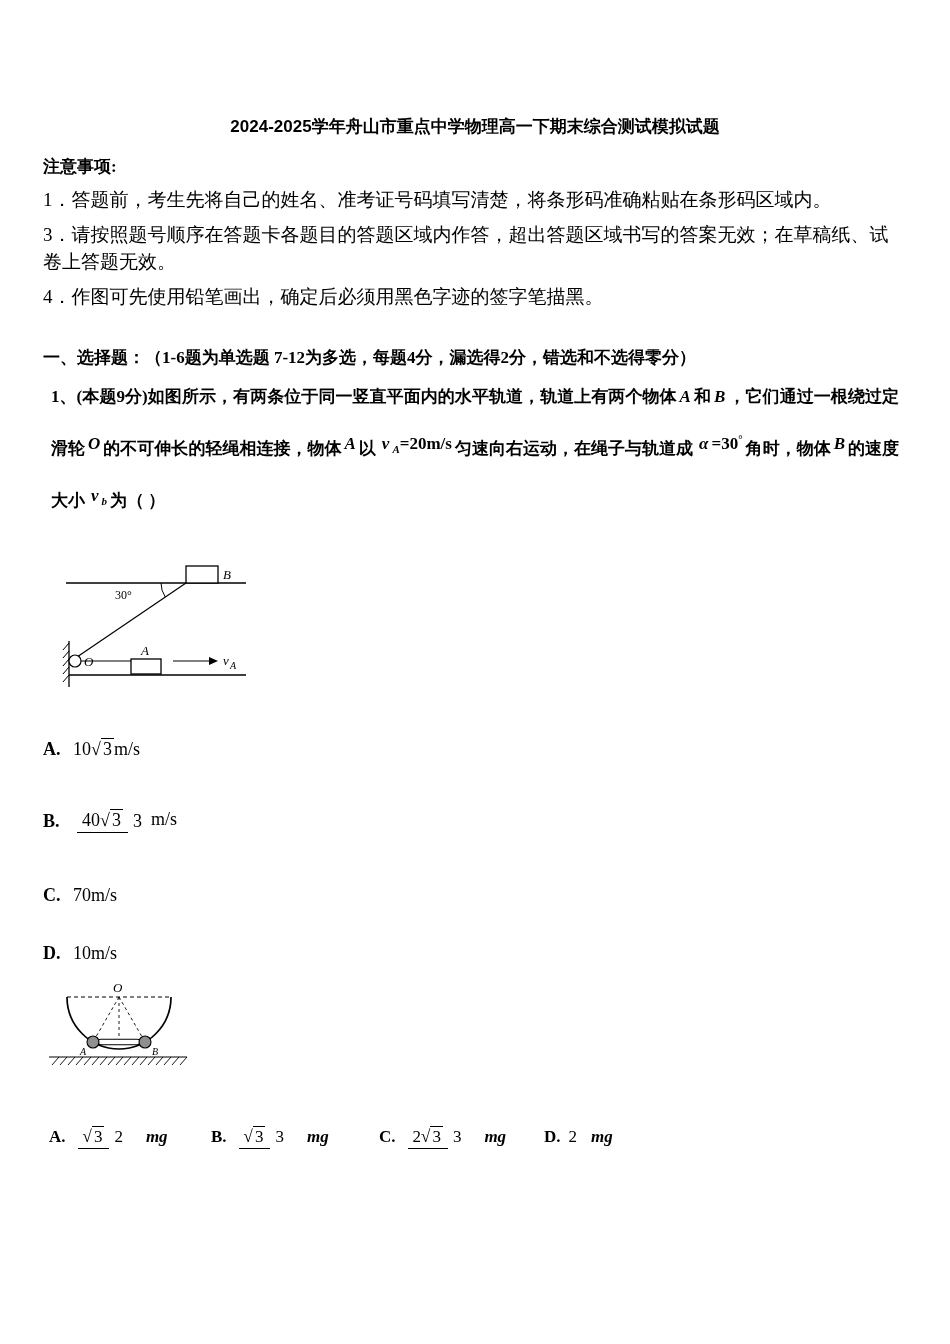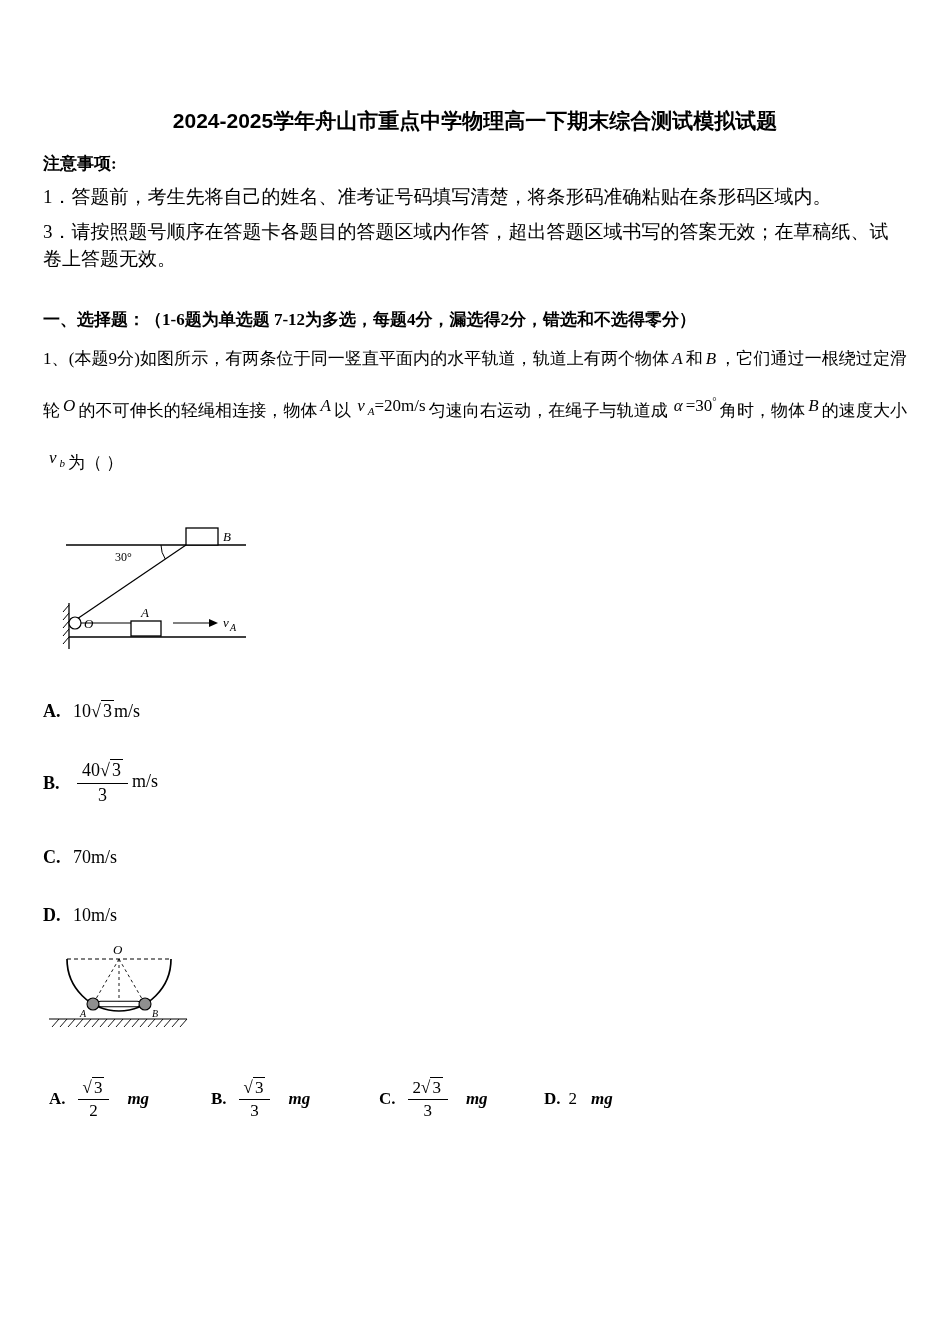--- a/index.html
+++ b/index.html
@@ -1,40 +1,40 @@
 <!DOCTYPE html>
 <html><head>
 <meta charset="utf-8">
 <style>
   *{box-sizing:border-box;}
   html,body{margin:0;padding:0;background:#fff;}
   .page{width:950px;height:1344px;background:#fff;color:#000;position:relative;overflow:hidden;
         font-family:"Liberation Serif","DejaVu Serif",serif;}
   .content{padding:0 43px;}
 
-  .title{margin:4px;padding-top:104px;text-align:center;font-size:21px;font-weight:700;line-height:1.25;
+  .title{margin:12px;padding-top:104px;text-align:center;font-size:17px;font-weight:700;line-height:1.25;
          font-family:"Liberation Sans","DejaVu Sans",sans-serif;}
 
   .notice-heading{margin-top:18px;font-size:17px;font-weight:700;}
   .notice-item{font-size:19px;line-height:27px;margin-top:8px;}
 
   .section-heading{margin-top:36px;font-size:17px;font-weight:600;}
 
-  .q-text{margin:0;font-size:17px;text-align:justify;}
+  .q-text{margin:8px;font-size:17px;text-align:justify;font-weight:bold;}
   .q1-text{margin-top:2px;line-height:52px;}
   .q2-text{margin-top:22px;line-height:36px;}
 
   .mvar{font-style:italic;margin:0 3px;}
   .mraise{position:relative;top:-5px;display:inline-block;line-height:normal;margin:0 3px;white-space:nowrap;}
   .msub{font-size:11px;position:relative;top:4px;font-style:italic;}
   .msup{font-size:11px;position:relative;top:-6px;}
 
   .sqrt{white-space:nowrap;}
   .sqrt .rad{border-top:1.4px solid #000;padding:0 2px;}
-  .frac{display:inline-flex;flex-direction:column;align-items:center;vertical-align:middle;
+  .frac{display:inline-flex;flex-direction:row;align-items:center;vertical-align:middle;
         text-align:center;line-height:1.3;margin:0 4px;}
   .frac .num{border-bottom:1.4px solid #000;padding:0 5px;}
   .frac .den{padding:0 5px;}
 
   .fig1-wrap{margin-top:28px;margin-left:18px;}
   .fig2-wrap{margin-top:2px;margin-left:6px;}
   svg text{font-family:"Liberation Serif","DejaVu Serif",serif;}
   .fvar{font-style:italic;font-size:13px;}
   .fvar-sm{font-style:italic;font-size:10px;}
 
@@ -57,20 +57,21 @@
 
 <div class="page">
   <h1 class="title">2024-2025学年舟山市重点中学物理高一下期末综合测试模拟试题</h1>
 
   <div class="content">
 
     <div class="notice">
       <div class="notice-heading">注意事项:</div>
       <div class="notice-item">1．答题前，考生先将自己的姓名、准考证号码填写清楚，将条形码准确粘贴在条形码区域内。</div>
       <div class="notice-item">3．请按照题号顺序在答题卡各题目的答题区域内作答，超出答题区域书写的答案无效；在草稿纸、试卷上答题无效。</div>
+      <div class="notice-item">4．作图可先使用铅笔画出，确定后必须用黑色字迹的签字笔描黑。</div>
     </div>
 
     <div class="section-heading">一、选择题：（1-6题为单选题 7-12为多选，每题4分，漏选得2分，错选和不选得零分）</div>
 
     <p class="q-text q1-text"><span>1、(本题9分)如图所示，有两条位于同一竖直平面内的水平轨道，轨道上有两个物体</span><span class="mvar">A</span><span>和</span><span class="mvar">B</span><span>，它们通过一根绕过定滑轮</span><span class="mvar mraise">O</span><span>的不可伸长的轻绳相连接，物体</span><span class="mvar mraise">A</span><span>以</span><span class="mraise"><span class="mvar">v</span><span class="msub">A</span><span>=20m/s</span></span><span>匀速向右运动，在绳子与轨道成</span><span class="mraise"><span class="mvar">α</span><span>=30</span><span class="msup">°</span></span><span>角时，物体</span><span class="mvar mraise">B</span><span>的速度大小</span><span class="mraise"><span class="mvar">v</span><span class="msub">b</span></span><span>为（ ）</span></p>
 
     <div class="fig1-wrap">
       <svg width="200" height="140" viewBox="0 0 200 140">
 
         <line x1="5" y1="28" x2="185" y2="28" stroke="#000" stroke-width="1.3"></line>

